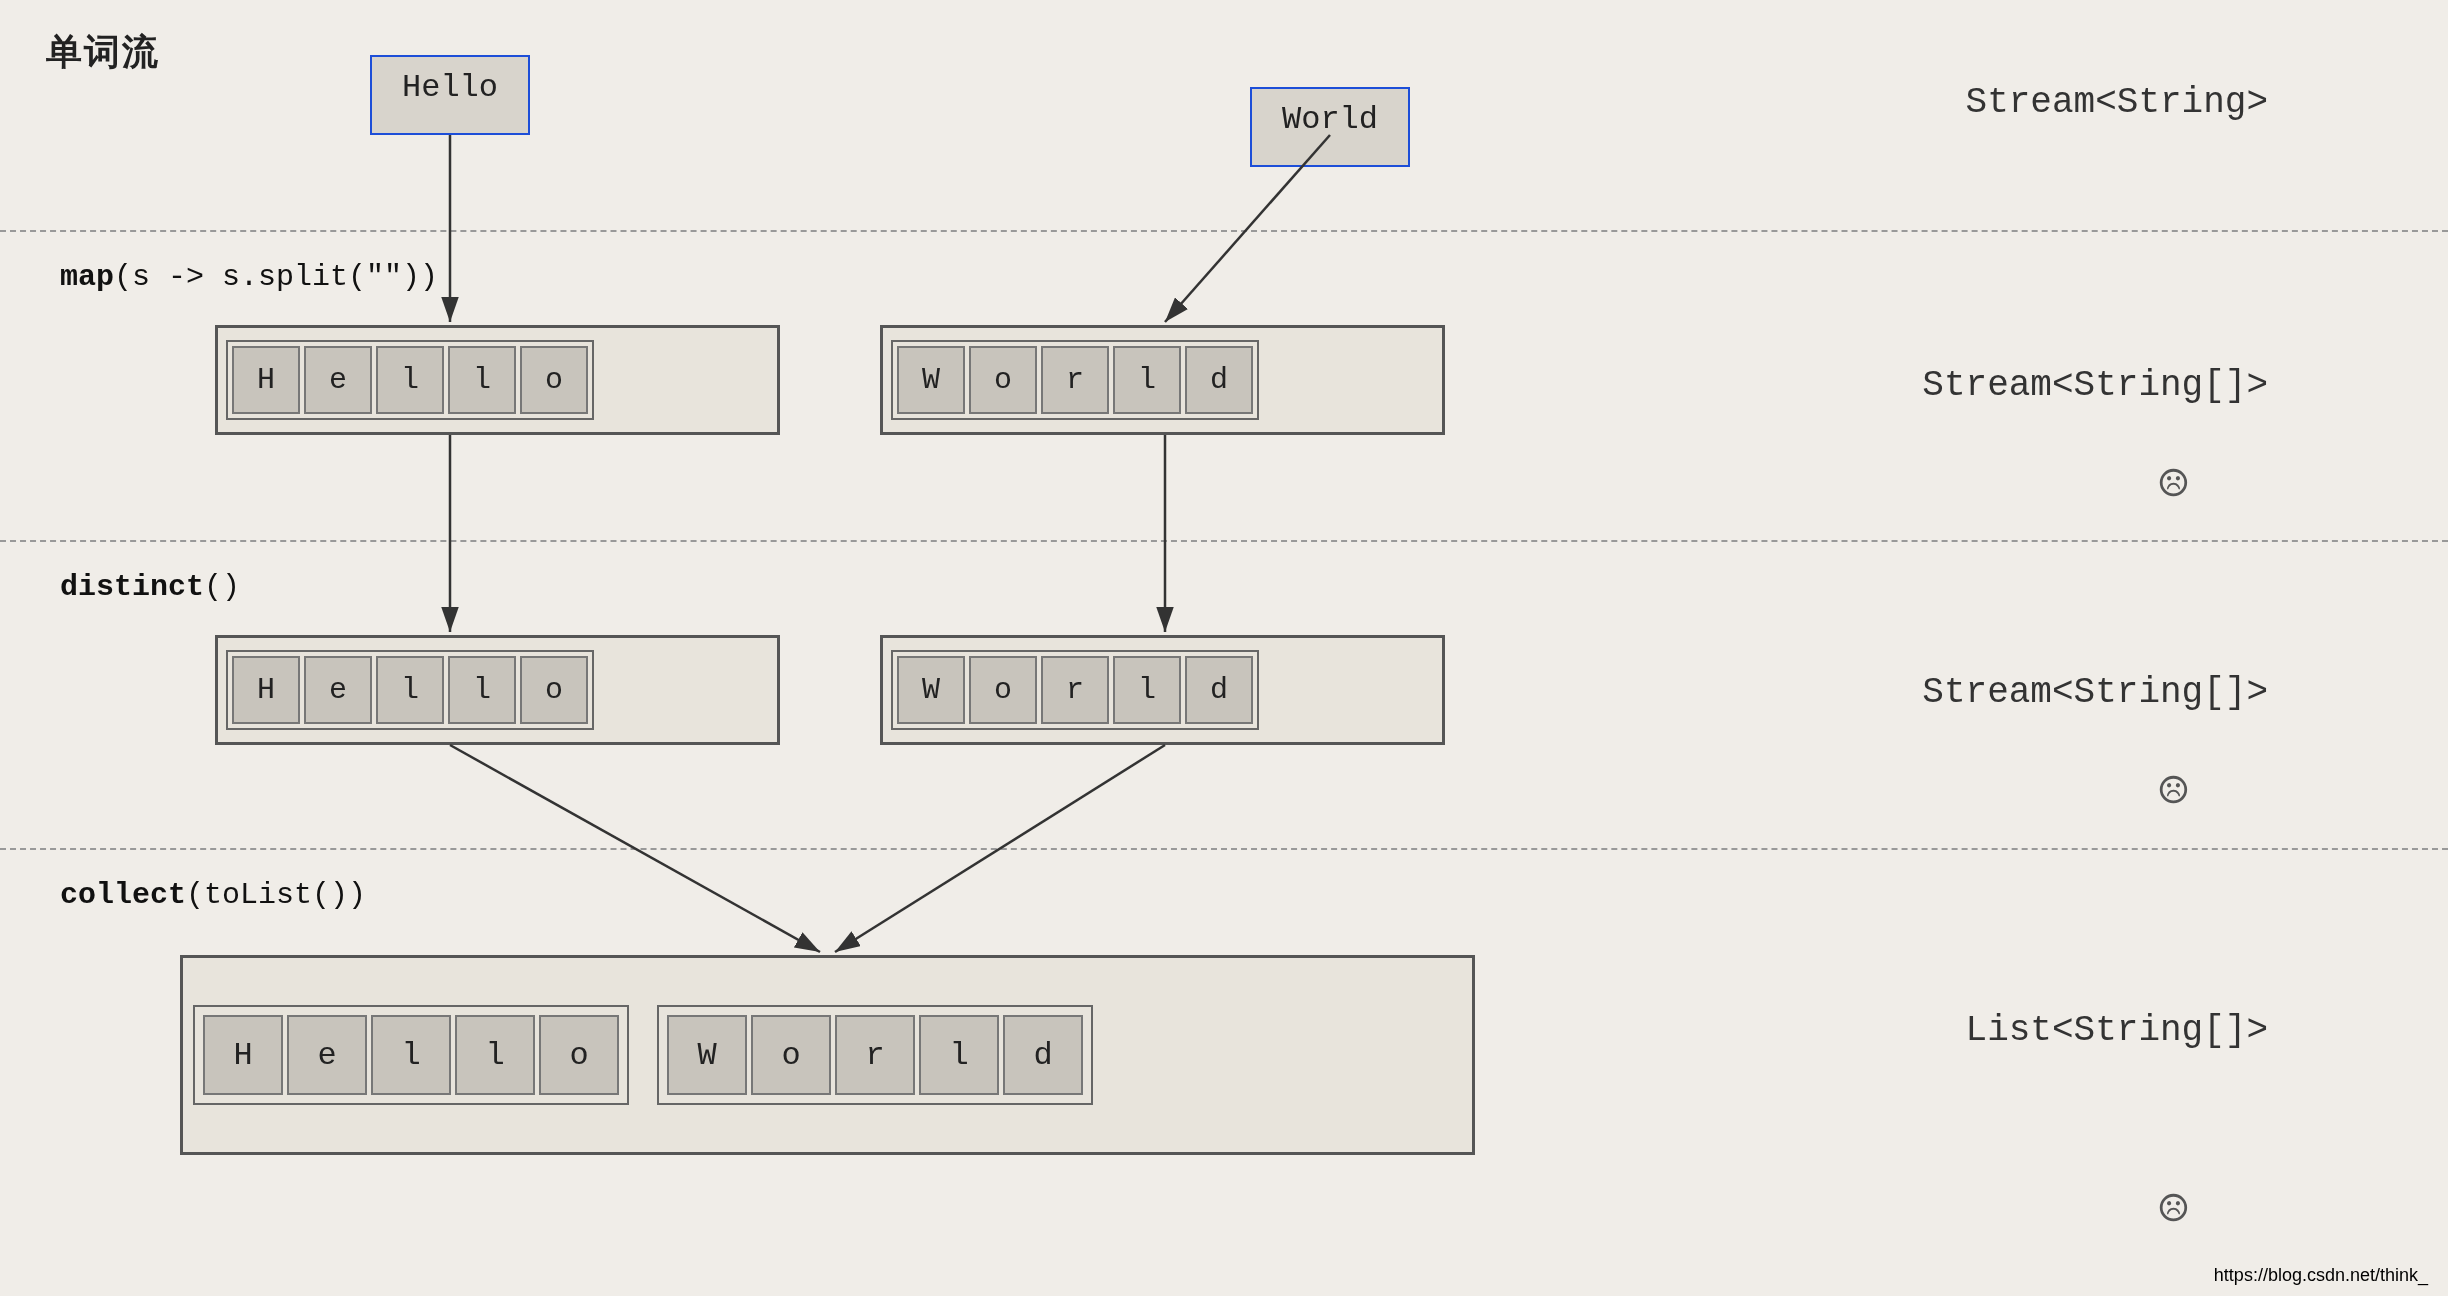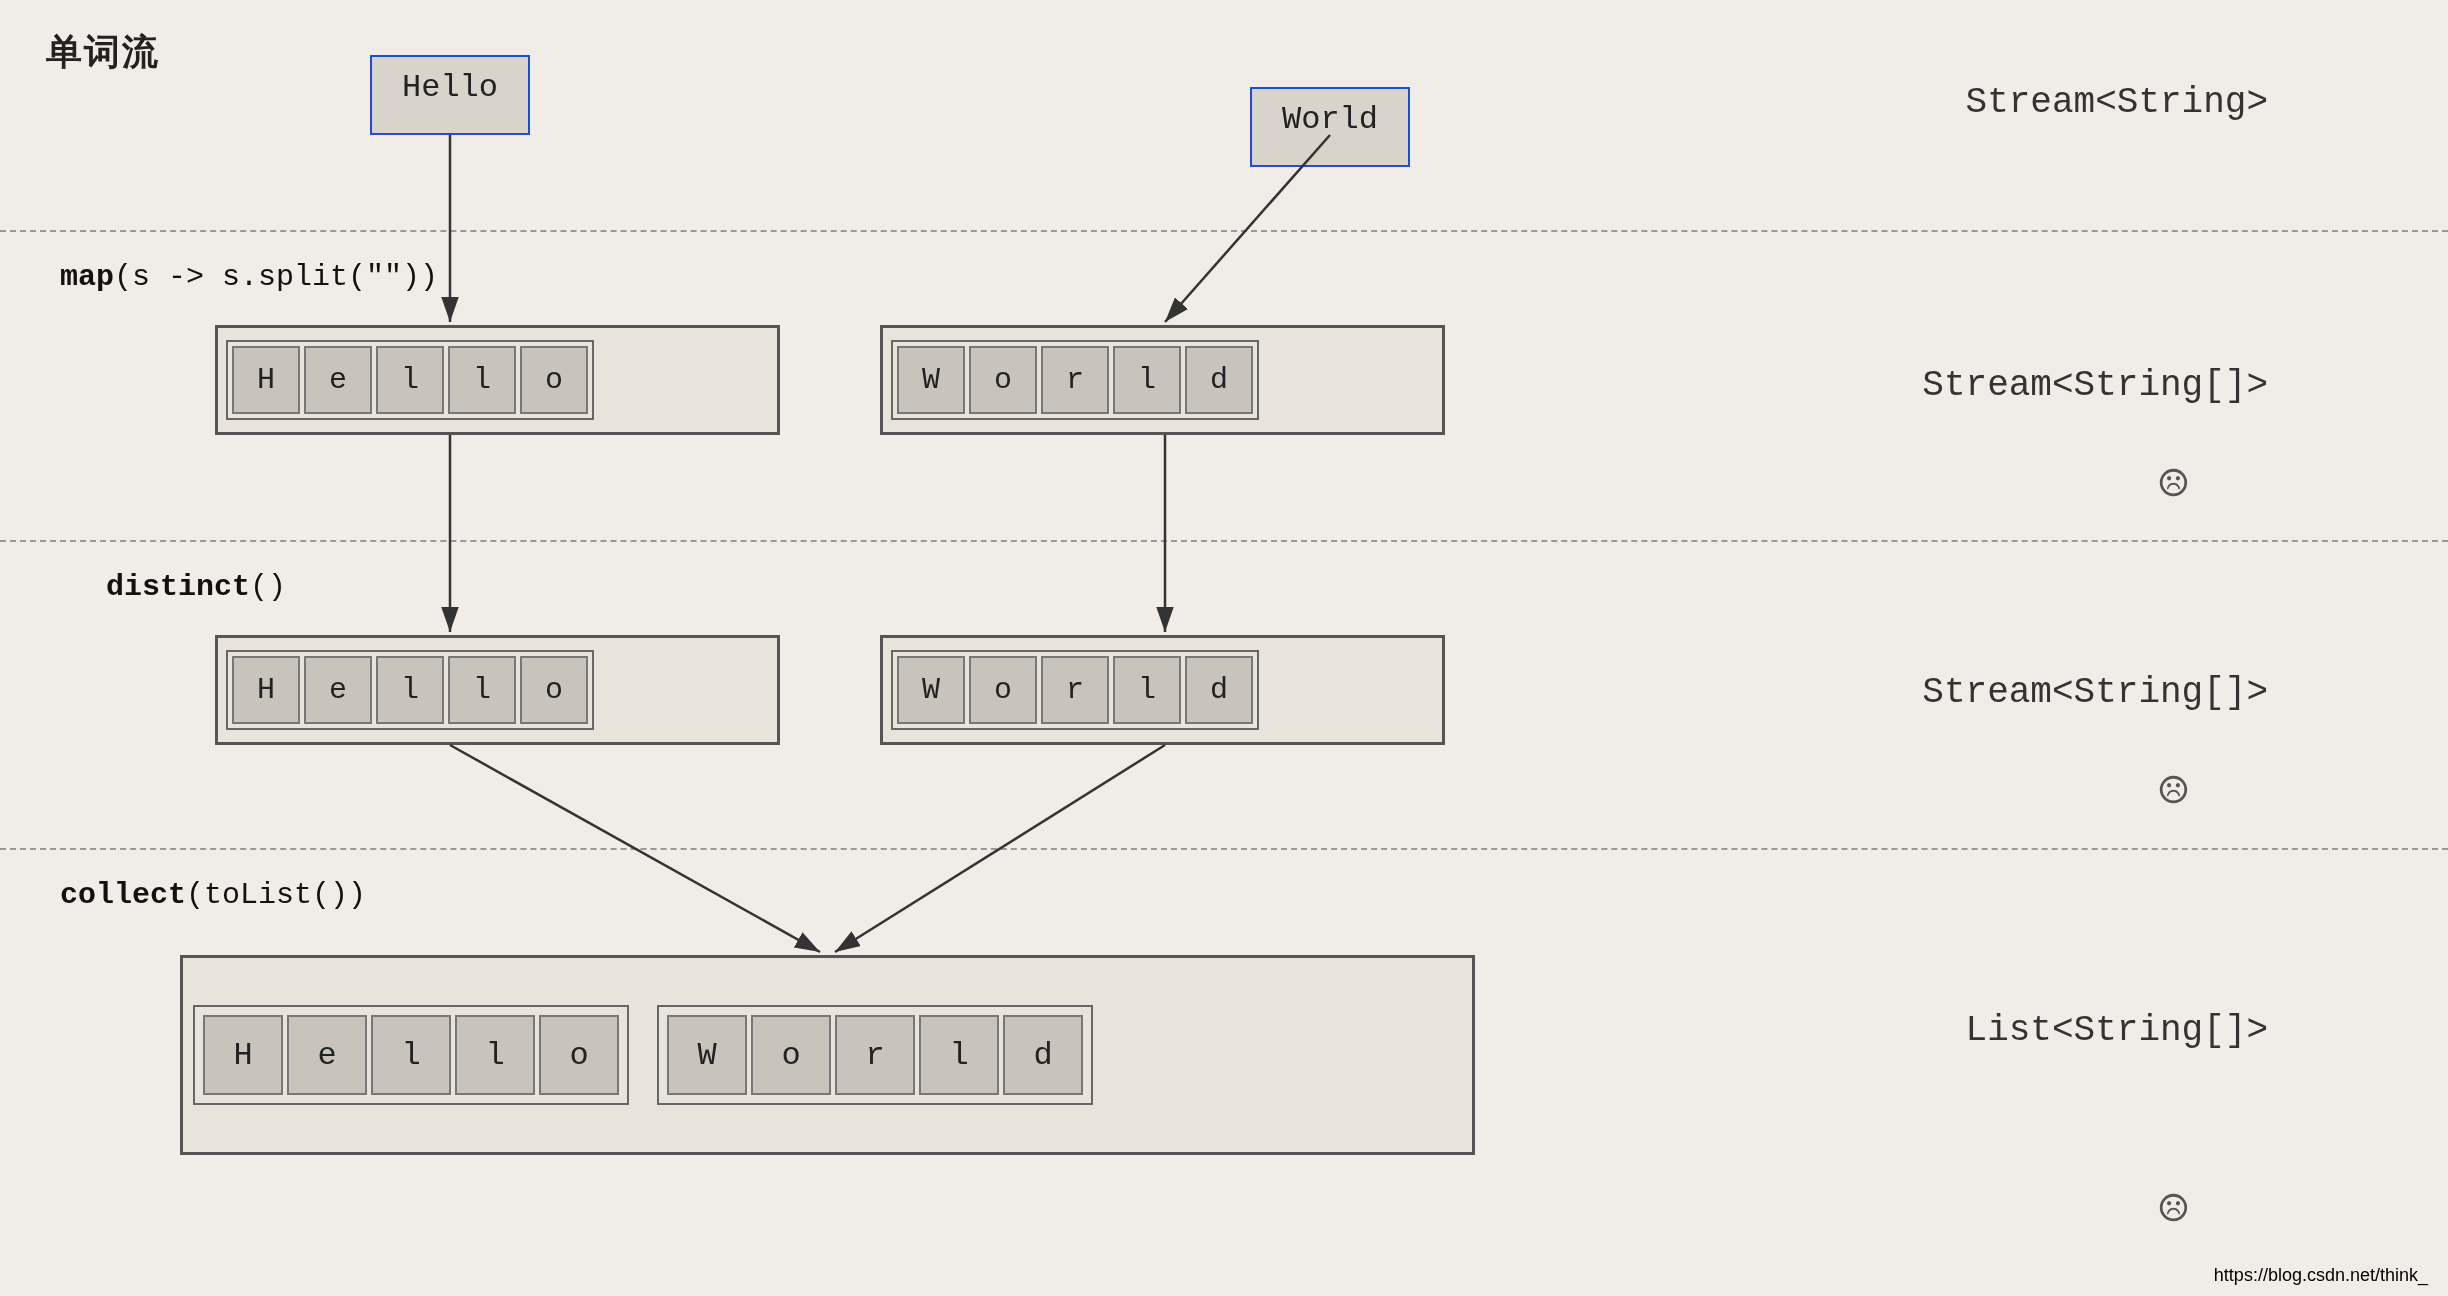--- a/index.html
+++ b/index.html
@@ -186,21 +186,21 @@
       <div class="letter-cell">d</div>
     </div>
   </div>
 
   <div class="stream-label" style="top:365px;">Stream&lt;String[]&gt;</div>
 
   <div class="sad-face" style="top:455px;">☹</div>
 
   <div class="dashed-line" style="top:540px;"></div>
 
-  <div class="op-label" style="top:570px;margin-left:46px;">
+  <div class="op-label" style="top:570px;">
     <span class="bold">distinct</span><span class="normal">()</span>
   </div>
 
   <div class="array-outer" style="left:215px; top:635px; width:565px; height:110px;">
     <div class="array-inner">
       <div class="letter-cell">H</div>
       <div class="letter-cell">e</div>
       <div class="letter-cell">l</div>
       <div class="letter-cell">l</div>
       <div class="letter-cell">o</div>

